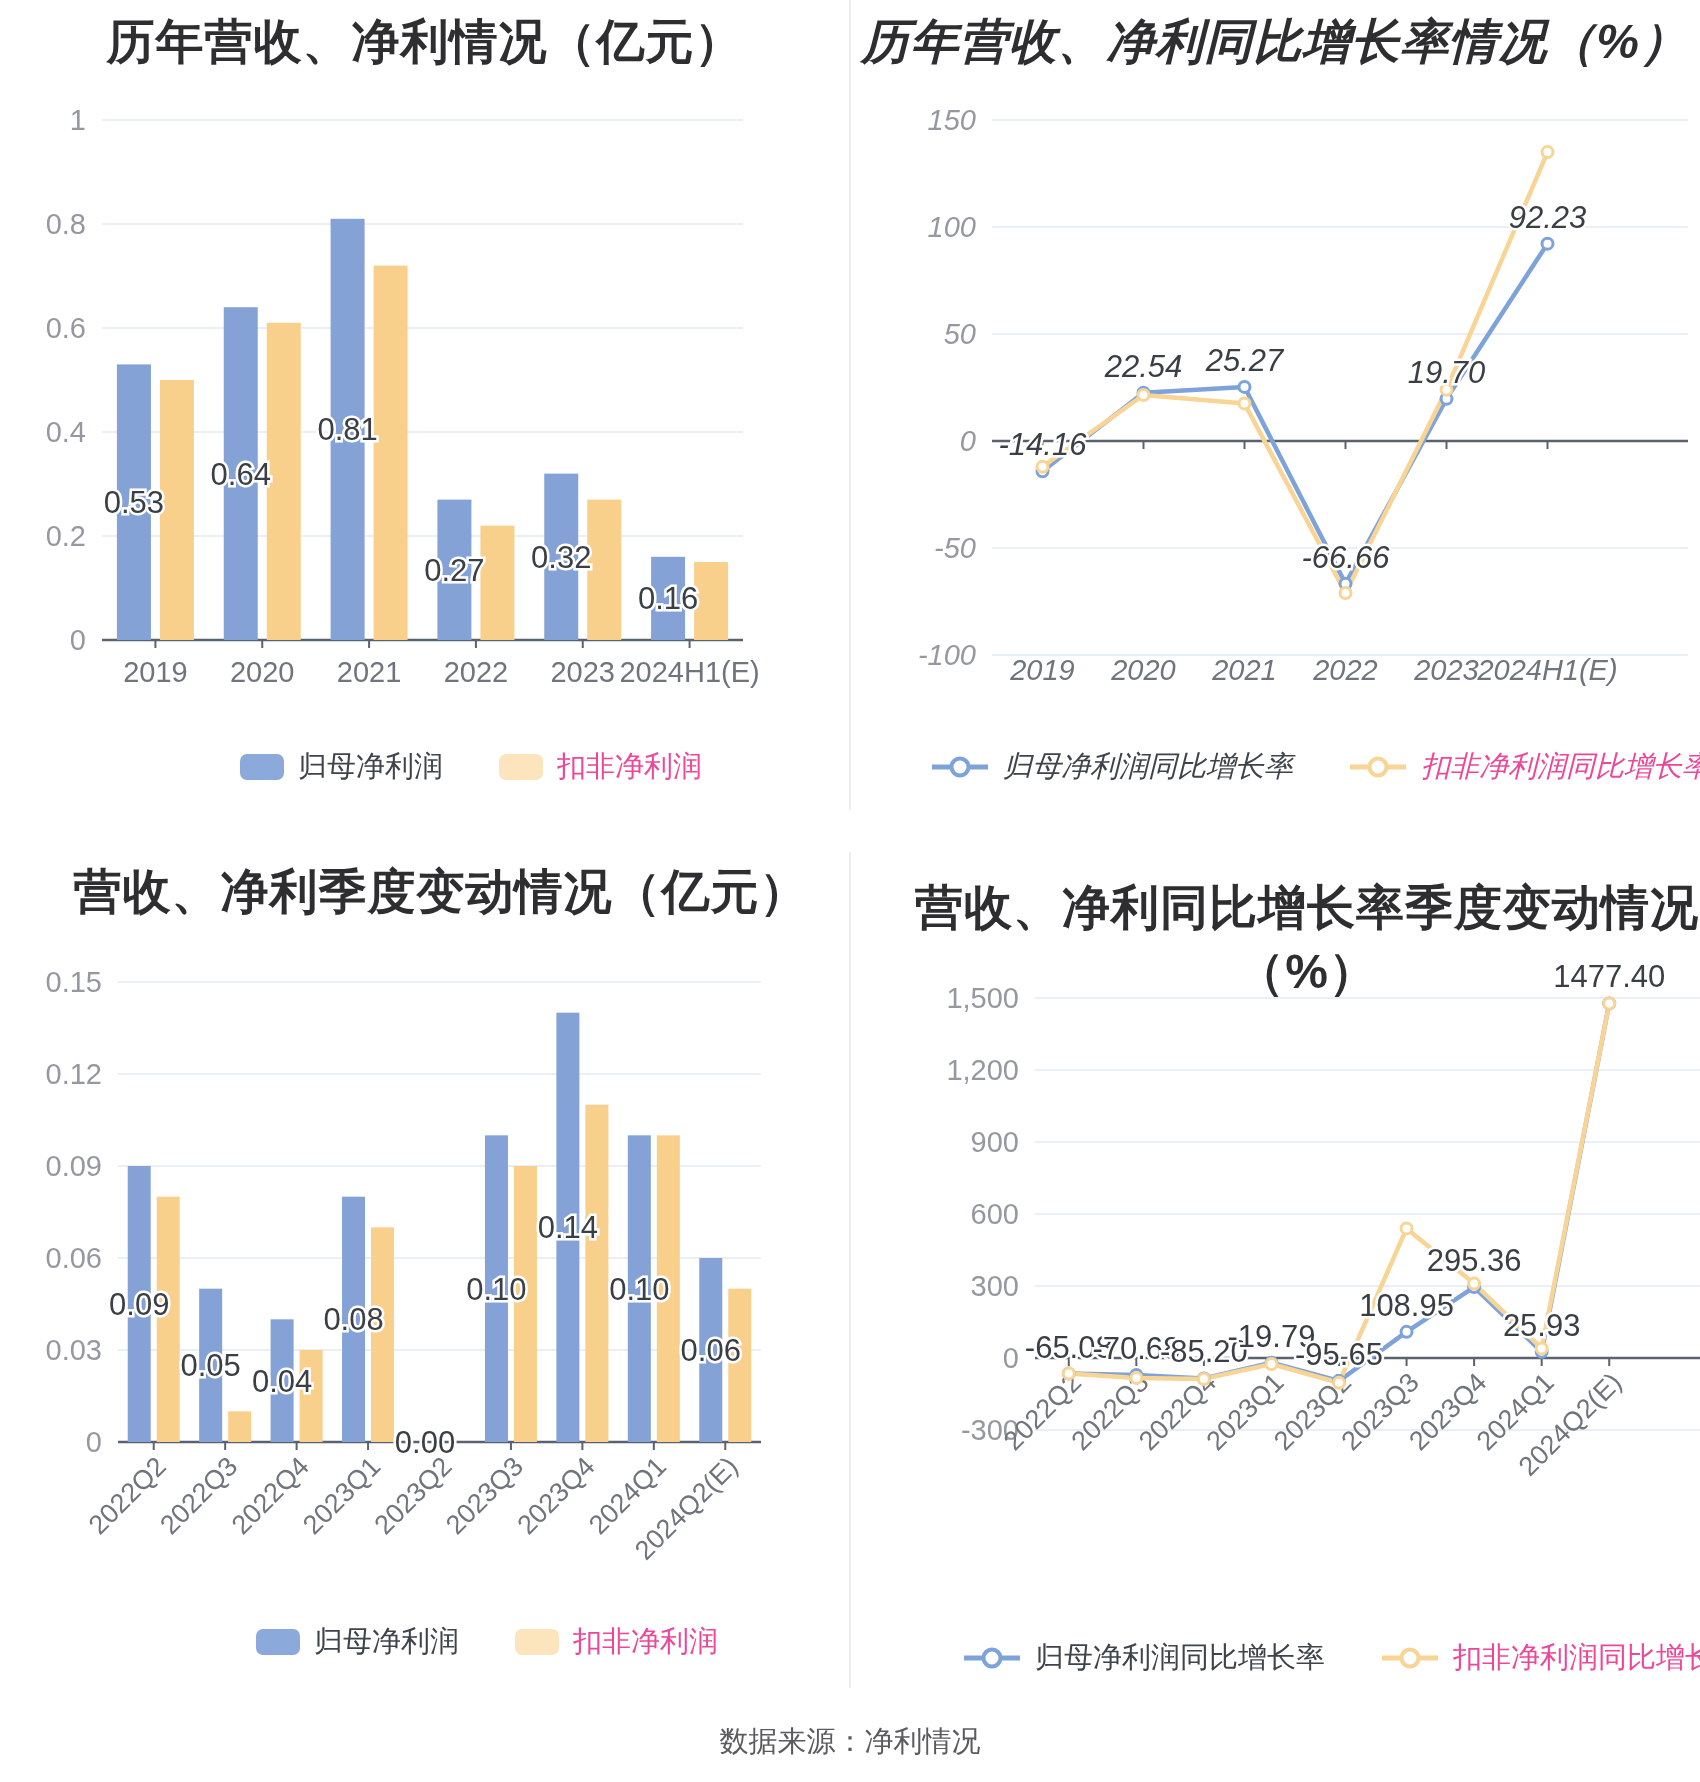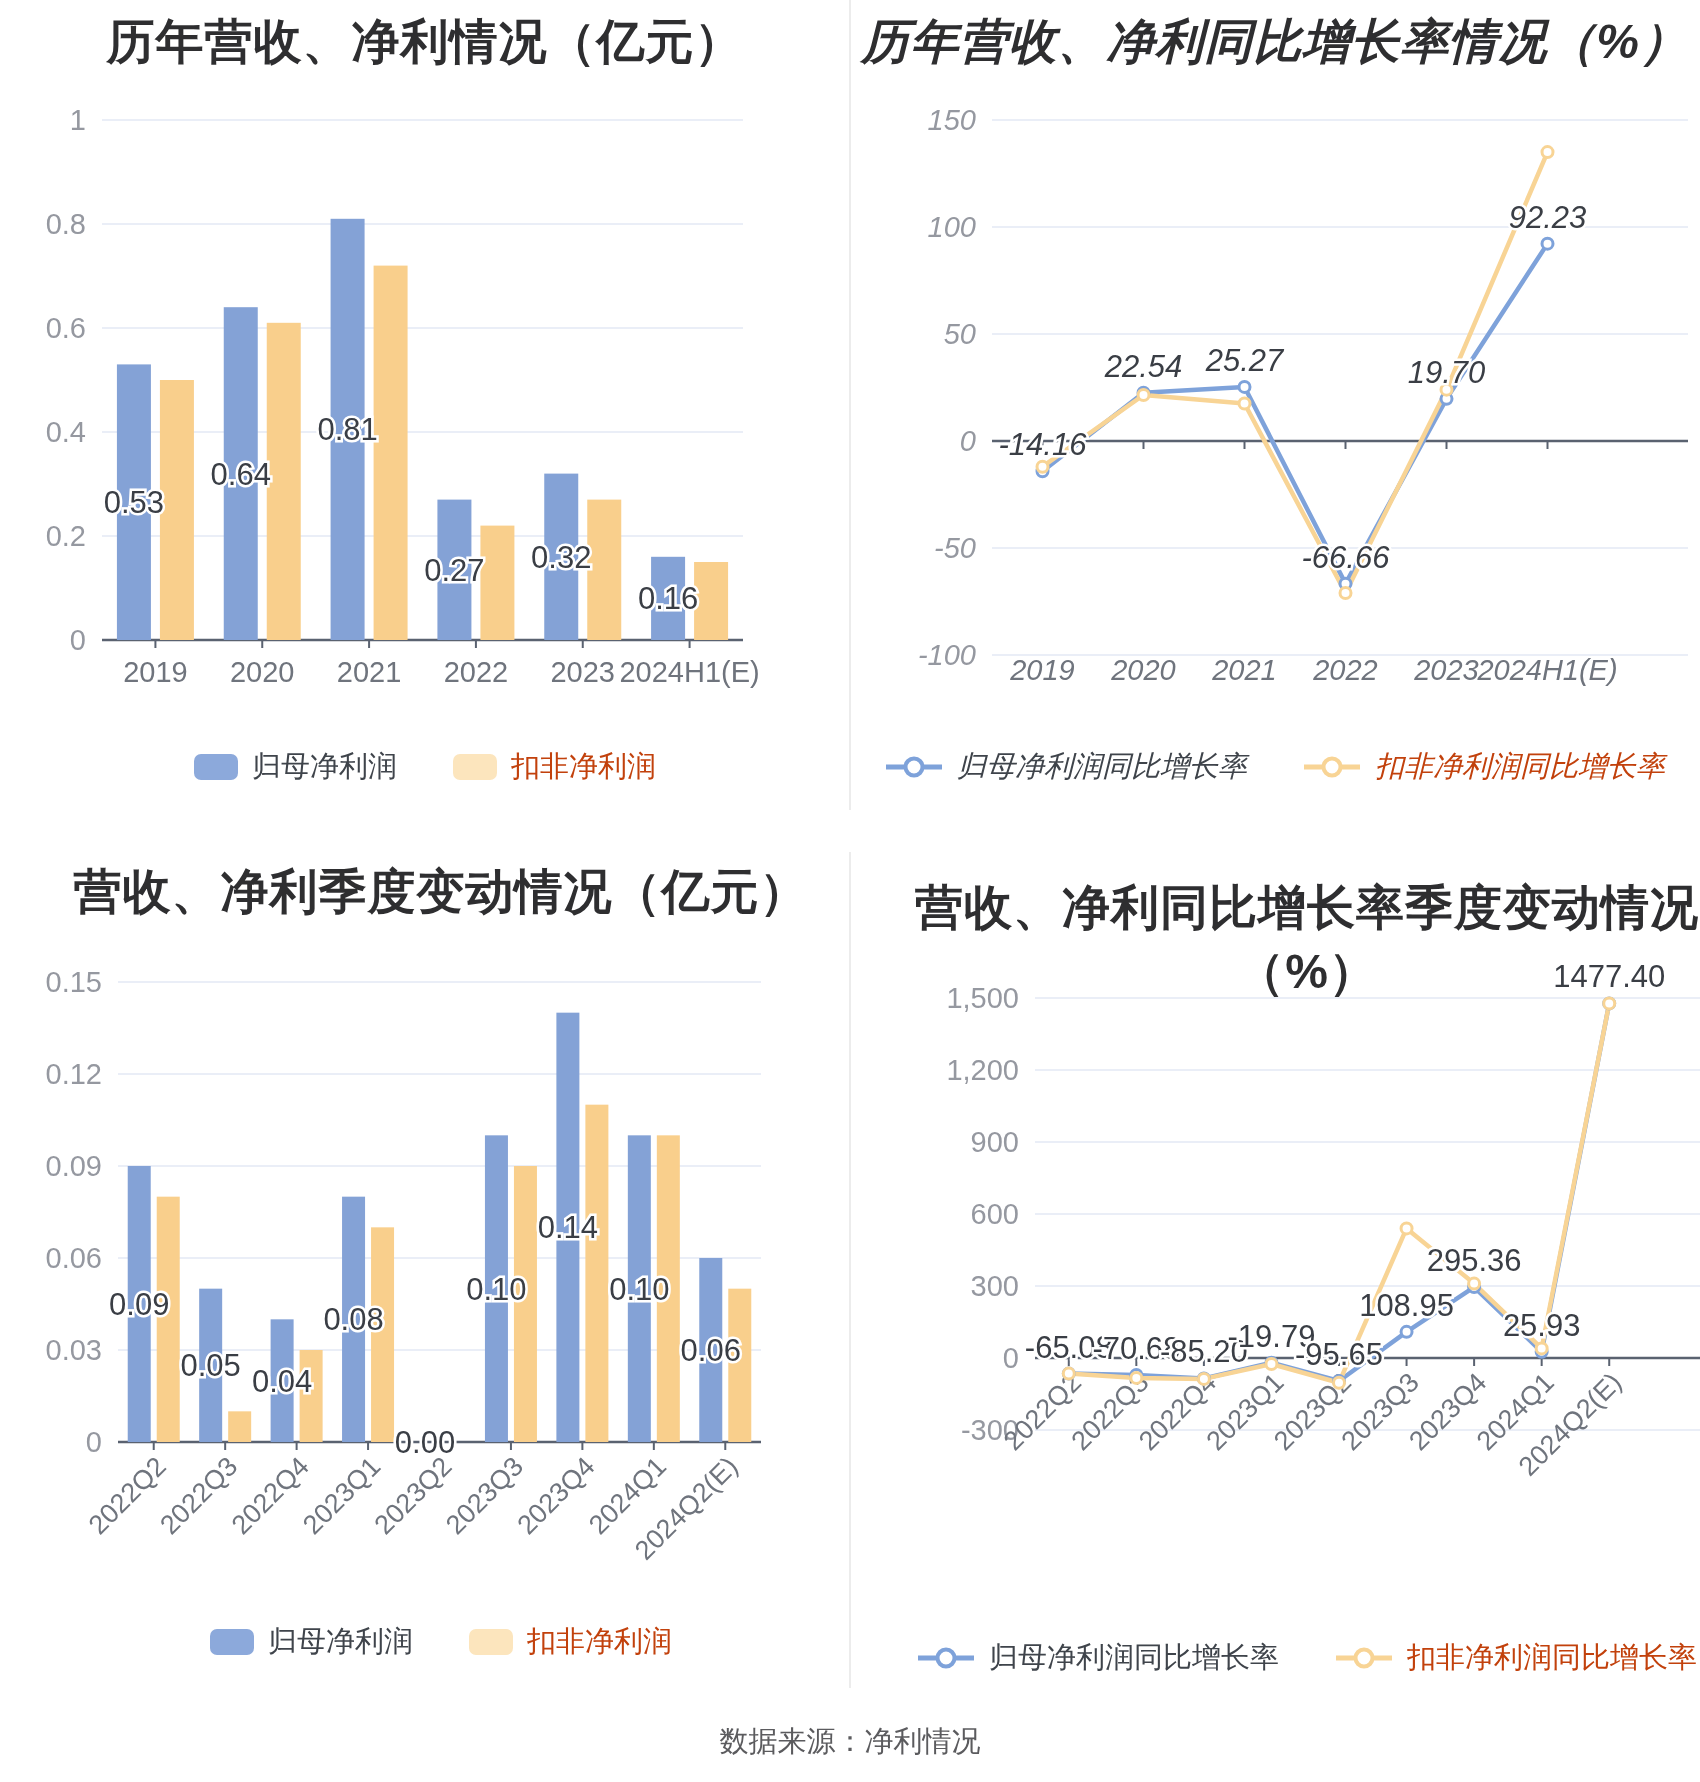--- a/index.html
+++ b/index.html
@@ -12,27 +12,27 @@
   #p-tl{left:0;top:0;height:812px;}
   #p-tr{left:850px;top:0;height:812px;font-style:italic;}
   #p-bl{left:16px;top:812px;height:878px;}
   #p-br{left:850px;top:828px;height:878px;margin-left:32px;}
   .title{position:absolute;left:0;top:10px;width:100%;margin:0;text-align:center;
          font-size:48px;font-weight:bold;color:#2E2E30;letter-spacing:1px;}
   #p-bl .title,#p-br .title{top:48px;}
   .plot{position:absolute;left:0;top:60px;overflow:visible;}
   #p-bl .plot,#p-br .plot{top:150px;}
   .legend{position:absolute;left:0;top:752px;width:100%;display:flex;
-          justify-content:center;align-items:center;gap:56px;}
+          justify-content:center;align-items:center;gap:56px;padding-left:46px;}
   #p-bl .legend,#p-br .legend{top:815px;}
   .lg-item{display:flex;align-items:center;gap:14px;cursor:pointer;}
   .swatch{width:44px;height:26px;border-radius:7px;}
   .lg-label{font-size:29px;line-height:1;}
   .lg-t0{color:#3F444B;}
-  .lg-t1{color:#c2410c;}
+  .lg-t1{color:#ec4899;}
   text.ytick{font-size:29px;fill:#9598A0;}
   text.xtick{font-size:29px;fill:#6F747D;}
   text.xtick-r{font-size:27px;fill:#6F747D;}
   text.dlabel{font-size:31px;fill:#3A3E45;stroke:#ffffff;stroke-width:5px;
               paint-order:stroke;font-weight:500;}
   .footer{position:absolute;left:0;top:1722px;width:100%;text-align:center;
           font-size:29px;color:#5B5B5E;}
 </style>
 </head>
 <body>

